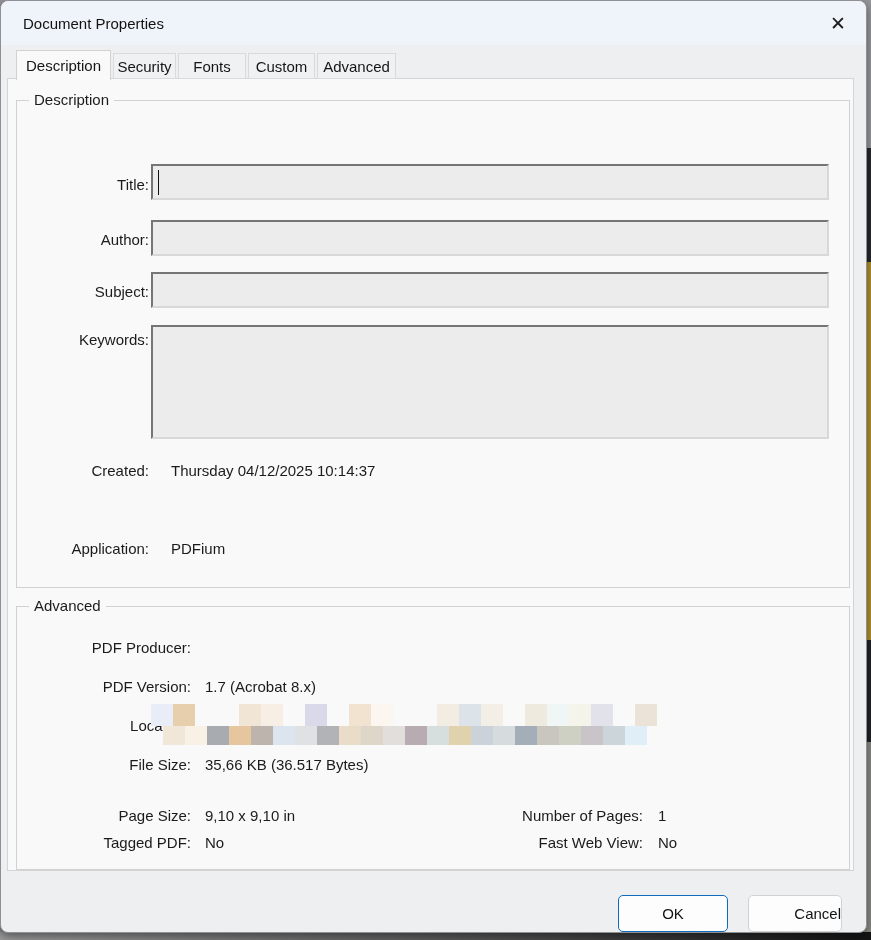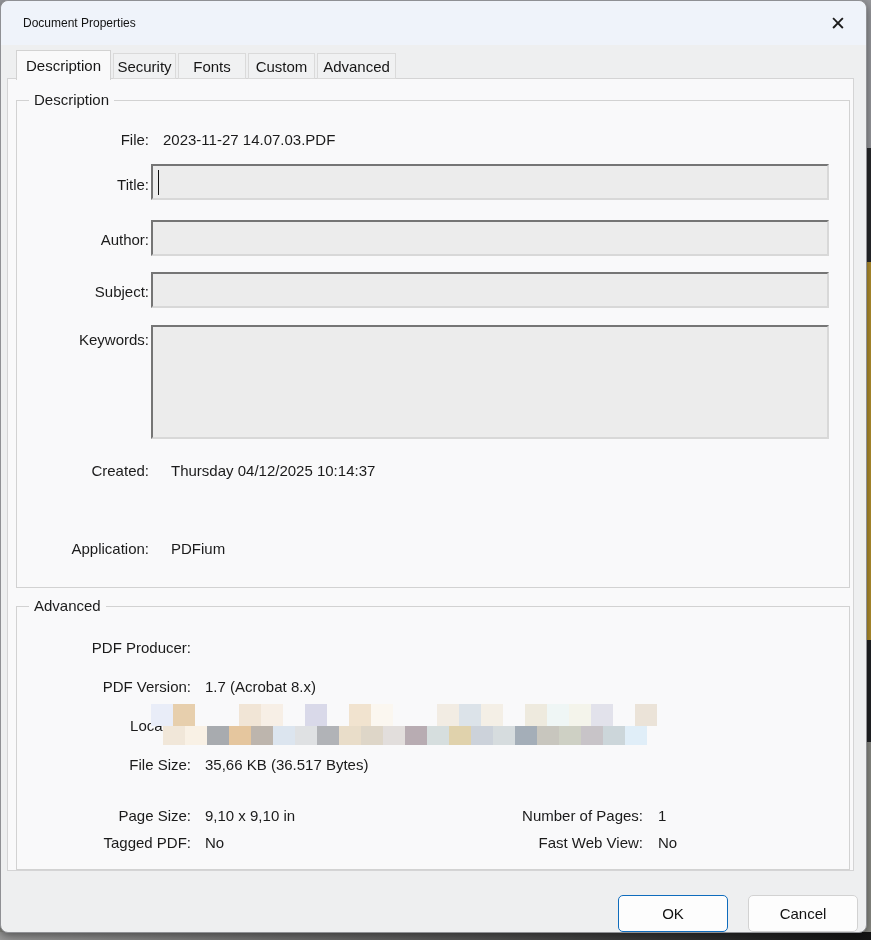--- a/index.html
+++ b/index.html
@@ -17,21 +17,21 @@
   }
   .bottom-strip { position:absolute; left:0; top:932px; width:871px; height:8px;
     background:linear-gradient(90deg,#9a9a9a 0%, #555 55%, #141414 100%); }
 
   .dialog { position:absolute; left:0; top:0; width:867px; height:933px;
     background:#eeeff0; border:1px solid #8f9094; border-radius:8px;
     box-shadow:0 3px 10px rgba(0,0,0,0.45); overflow:hidden; }
 
   .titlebar { position:absolute; left:0; top:0; right:0; height:44px;
     background:#eff3fa; border-radius:8px 8px 0 0; display:flex; align-items:center; }
-  .titlebar .title { margin-left:22px; font-size:12px; color:#121212; }
+  .titlebar .title { margin-left:22px; font-size:15px; color:#121212; }
   .close { position:absolute; right:12px; top:7px; width:32px; height:30px;
     background:transparent; border:none; font-size:19px; font-weight:400; color:#1a1a1a;
     display:flex; align-items:center; justify-content:center; cursor:pointer;
     font-family:"Liberation Sans", sans-serif; }
 
   .tabbar { position:absolute; left:15px; top:52px; height:26px; display:flex; gap:2px; z-index:3; }
   .tab { height:26px; display:flex; align-items:center; justify-content:center;
     font-size:15px; background:#f0f1f2; border:1px solid #dadada; cursor:pointer; color:#161616; }
   .tab.active { background:#f9f9fa; border-color:#d2d2d2; border-bottom:none;
     margin-top:-3px; height:30px; z-index:4; }
@@ -66,21 +66,21 @@
 
   .pxrow { position:absolute; display:flex; }
   .pxrow1 { left:134px; top:97px;  height:22px; }
   .pxrow2 { left:146px; top:119px; height:19px; }
   .pxrow .px { width:22px; height:100%; flex:none; }
 
   .btn { position:absolute; top:894px; height:37px; border-radius:5px;
     font-size:15px; font-family:"Liberation Sans", sans-serif; color:#111;
     background:#fdfdfd; cursor:pointer; }
   .btn-ok { left:617px; width:110px; border:1px solid #0f6cbd; }
-  .btn-cancel { left:747px; width:110px; border:1px solid #d2d2d2; }
+  .btn-cancel { left:747px; width:94px; border:1px solid #d2d2d2;text-align:right; }
 </style>
 </head>
 <body>
 
 <div class="bottom-strip"></div>
 
 <div class="dialog">
 
   <div class="titlebar">
     <span class="title">Document Properties</span>
@@ -95,24 +95,20 @@
     <div class="tab" style="width:68px">Fonts</div>
     <div class="tab" style="width:67px">Custom</div>
     <div class="tab" style="width:79px">Advanced</div>
   </div>
 
   <div class="page">
 
     <div class="group g-desc">
       <span class="legend">Description</span>
 
-      <div class="row" style="top:28px">
-        <span class="lbl">File:</span>
-        <span class="val">2023-11-27 14.07.03.PDF</span>
-      </div>
 
       <div class="row" style="top:73px">
         <span class="lbl">Title:</span>
       </div>
       <div class="field f-title">
         <span class="caret"></span>
         <span></span>
       </div>
 
       <div class="row" style="top:128px">

